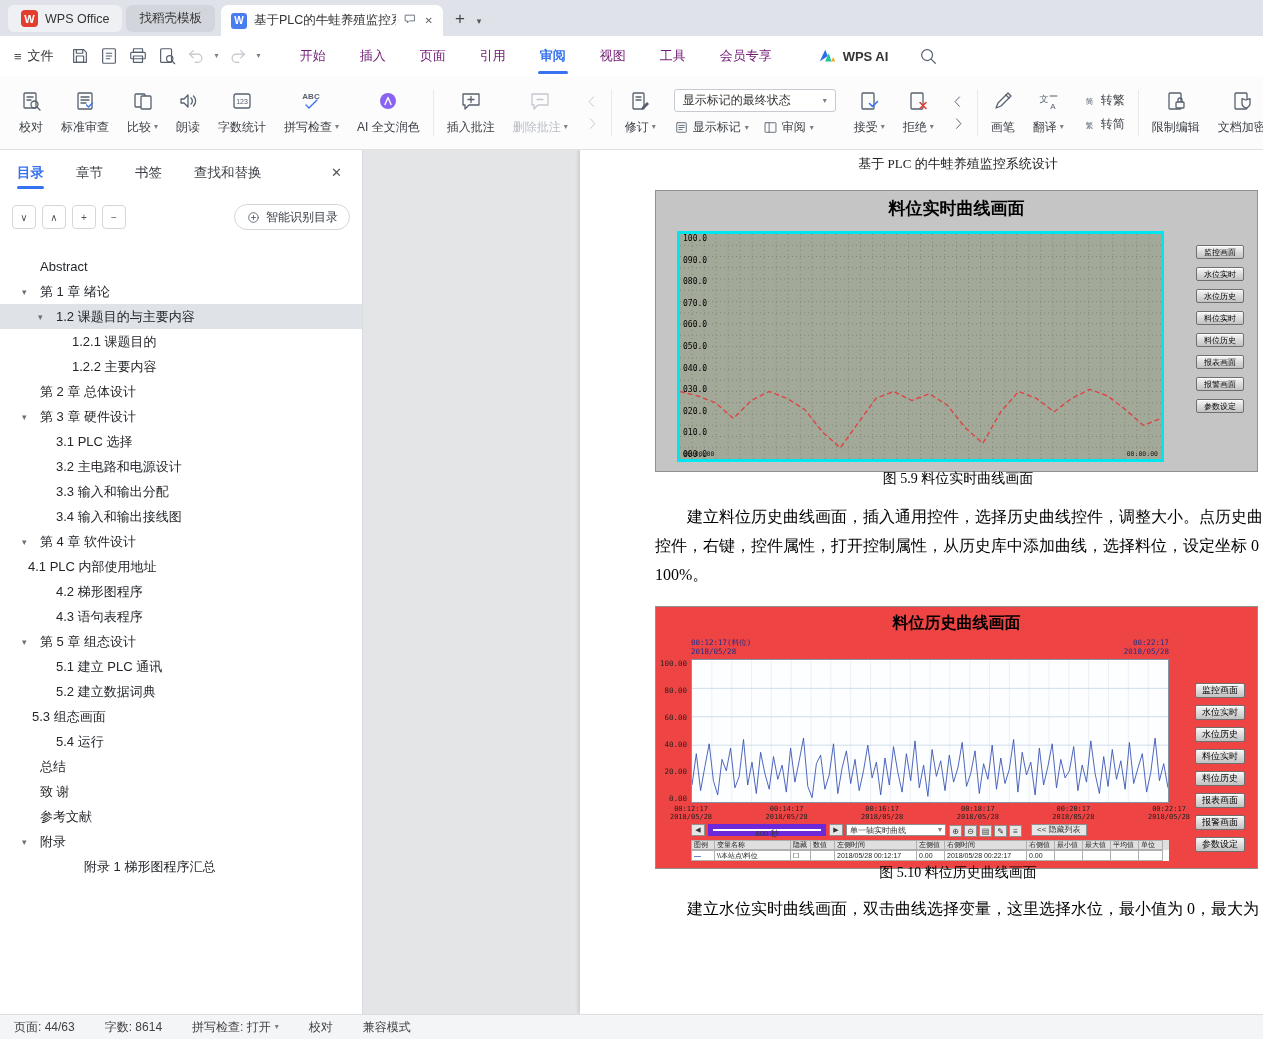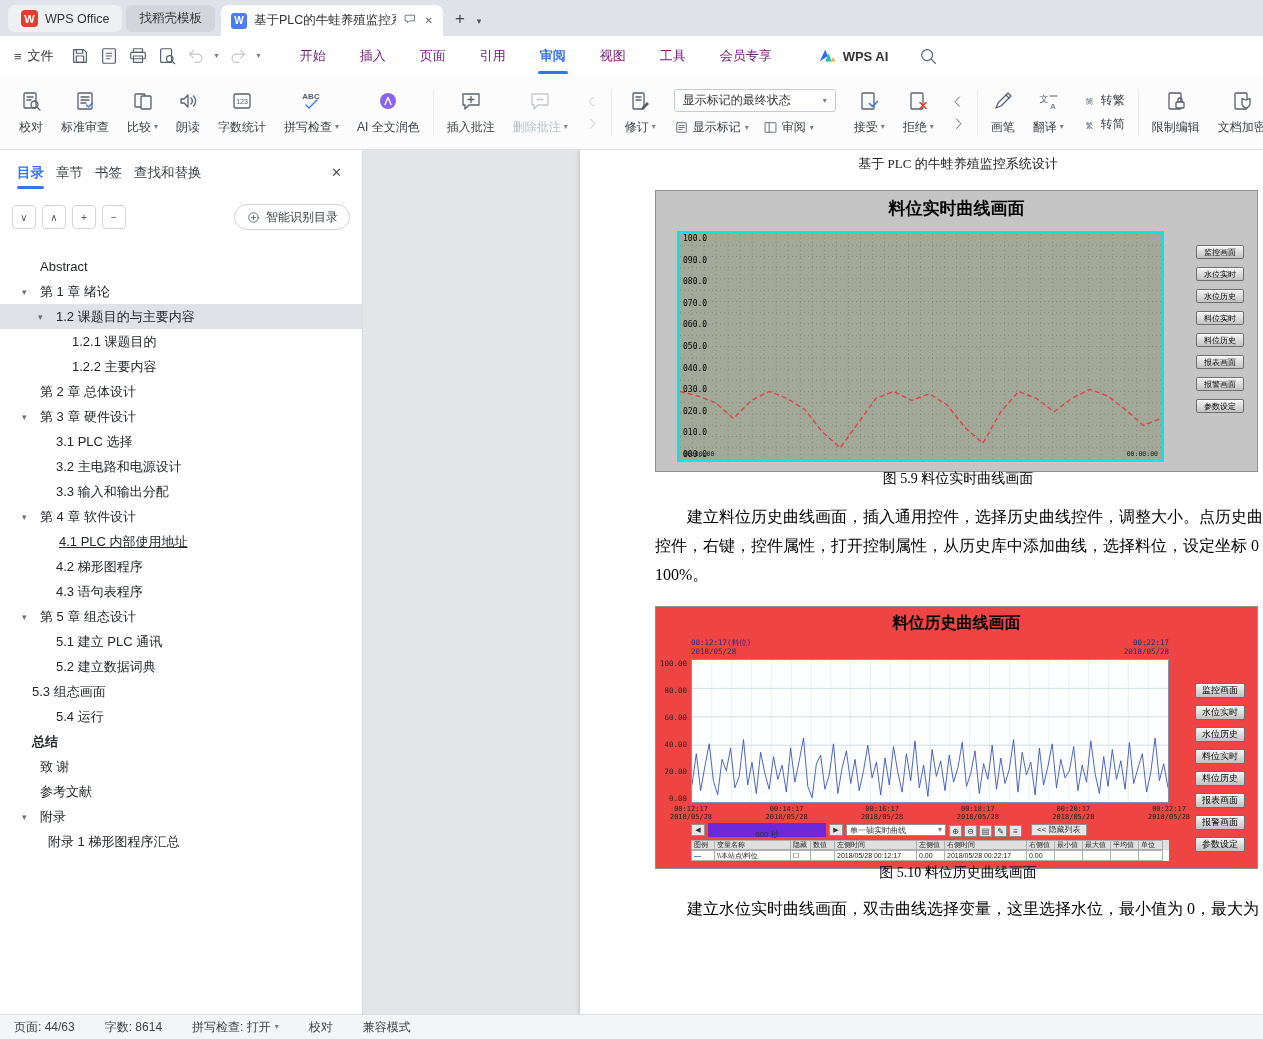--- a/index.html
+++ b/index.html
@@ -46,21 +46,21 @@
   .rgroup { display:flex; flex-direction:column; gap:7px; padding:0 9px; flex:none; }
   .combo { width:162px; height:23px; border:1px solid #c6cad1; border-radius:3px; background:#fff; display:flex; align-items:center; justify-content:space-between; padding:0 8px; font-size:12px; color:#333; cursor:pointer; }
   .rrow { display:flex; gap:14px; }
   .mini { display:flex; align-items:center; gap:4px; font-size:12px; color:#3c4046; cursor:pointer; white-space:nowrap; }
   .navstack { display:flex; flex-direction:column; gap:5px; padding:0 5px; flex:none; }
   .nbtn { width:20px; height:17px; display:flex; align-items:center; justify-content:center; cursor:pointer; }
   .mic { display:inline-flex; }
 
   
   .sidebar { position:absolute; top:150px; left:0; width:363px; bottom:25px; background:#fff; border-right:1px solid #d9dce0; overflow:hidden; }
-  .side-tabs { height:46px; display:flex; align-items:center; padding-left:17px; gap:12px; position:relative; }
+  .side-tabs { height:46px; display:flex; align-items:center; padding-left:17px; gap:32px; position:relative; }
   .stab { font-size:13.5px; color:#3e4248; position:relative; height:46px; display:flex; align-items:center; cursor:pointer; }
   .stab.active { color:#3672f2; font-weight:bold; }
   .stab.active::after { content:""; position:absolute; bottom:7px; left:0; right:0; height:3px; background:#3672f2; border-radius:2px; }
   .side-close { position:absolute; right:20px; top:15px; font-size:13px; color:#555; cursor:pointer; }
   .side-tools { display:flex; align-items:center; padding:8px 12px 10px; }
   .tools-left { display:flex; gap:6px; }
   .stool { width:24px; height:24px; border:1px solid #d3d6db; border-radius:4px; display:flex; align-items:center; justify-content:center; font-size:10px; color:#555; cursor:pointer; }
   .smartbtn { margin-left:auto; height:26px; border:1px solid #d3d6db; border-radius:14px; display:flex; align-items:center; gap:5px; padding:0 11px; font-size:12px; color:#3c4046; cursor:pointer; }
   .toc { position:absolute; top:98px; bottom:0; left:0; right:0; overflow:hidden; padding-top:6px; }
   .toc-item { height:25px; display:flex; align-items:center; font-size:13px; color:#24272b; position:relative; cursor:pointer; }
@@ -95,21 +95,21 @@
   .chart2 { position:absolute; left:35px; top:52px; width:478px; height:144px; background:#fcfeff; border:1px solid #8494a4; }
   .chart2 svg { position:absolute; inset:0; width:100%; height:100%; }
   .ylabels2 { position:absolute; left:0; top:52px; width:33px; height:144px; pointer-events:none; }
   .ylabels2 span { position:absolute; right:2px; font:7.5px "DejaVu Sans Mono",monospace; color:#222; }
   .tl-info { position:absolute; left:35px; top:31px; font:7.5px "DejaVu Sans Mono",monospace; color:#1d2f86; line-height:9px; }
   .tr-info { position:absolute; right:88px; top:31px; text-align:right; font:7.5px "DejaVu Sans Mono",monospace; color:#1d2f86; line-height:9px; }
   .xlabels2 { position:absolute; left:35px; top:198px; width:480px; height:17px; font:7px "DejaVu Sans Mono",monospace; color:#222; }
   .xt { position:absolute; width:64px; text-align:center; line-height:8px; }
   .trendbar { position:absolute; left:35px; top:216px; height:14px; display:flex; gap:3px; align-items:center; }
   .tbtn { width:14px; height:12px; background:#e6e6e6; border:1px solid #909090; display:inline-flex; align-items:center; justify-content:center; font-size:7px; cursor:pointer; }
-  .tfield { width:118px; height:12px; background:#fff; border:7px solid #6d28d9; text-align:center; font-size:8px; line-height:10px; }
+  .tfield { width:118px; height:12px; background:#fff; border:5px solid #6d28d9; text-align:center; font-size:8px; line-height:10px; }
   .tcombo { width:100px; height:12px; background:#fff; border:1px solid #909090; display:flex; justify-content:space-between; align-items:center; padding:0 3px; font-size:8px; cursor:pointer; }
   .ticons span { width:13px; height:12px; background:#e6e6e6; border:1px solid #909090; display:inline-flex; align-items:center; justify-content:center; font-size:8px; margin-right:2px; cursor:pointer; }
   .thide { margin-left:4px; height:12px; padding:0 5px; background:#e6e6e6; border:1px solid #909090; font-size:8px; line-height:10px; cursor:pointer; white-space:nowrap; }
   .legend { position:absolute; left:35px; top:233px; width:478px; font-size:7px; color:#222; }
   .lrow { display:flex; height:10px; }
   .lrow.d { height:11px; background:#fff; }
   .lrow.h { background:#dfdfdf; }
   .lcell { border:1px solid #b0b0b0; border-left:none; overflow:hidden; white-space:nowrap; padding:0 2px; display:flex; align-items:center; flex:none; }
   .lcell:first-child { border-left:1px solid #b0b0b0; }
   .lkey { color:#3c55b5; font-weight:bold; }
@@ -511,25 +511,28 @@
         </div>
         <div class="toc-item" style="padding-left: 56px;">
           <span>3.1 PLC 选择</span>
         </div>
         <div class="toc-item" style="padding-left: 56px;">
           <span>3.2 主电路和电源设计</span>
         </div>
         <div class="toc-item" style="padding-left: 56px;">
           <span>3.3 输入和输出分配</span>
         </div>
+        <div class="toc-item" style="padding-left: 56px;">
+          <span>3.4 输入和输出接线图</span>
+        </div>
         <div class="toc-item" style="padding-left: 40px;">
           <span class="tri" style="left: 22px;">▾</span>
           <span>第 4 章  软件设计</span>
         </div>
-        <div class="toc-item" style="padding-left: 59px; text-decoration: underline;">
+        <div class="toc-item" style="padding-left: 28px;">
           <span>4.1 PLC 内部使用地址</span>
         </div>
         <div class="toc-item" style="padding-left: 56px;">
           <span>4.2 梯形图程序</span>
         </div>
         <div class="toc-item" style="padding-left: 56px;">
           <span>4.3 语句表程序</span>
         </div>
         <div class="toc-item" style="padding-left: 40px;">
           <span class="tri" style="left: 22px;">▾</span>
@@ -540,34 +543,34 @@
         </div>
         <div class="toc-item" style="padding-left: 56px;">
           <span>5.2 建立数据词典</span>
         </div>
         <div class="toc-item" style="padding-left: 32px; text-align: right;">
           <span>5.3 组态画面</span>
         </div>
         <div class="toc-item" style="padding-left: 56px;">
           <span>5.4 运行</span>
         </div>
-        <div class="toc-item" style="padding-left: 32px; font-weight: bold;">
+        <div class="toc-item" style="padding-left: 40px;">
           <span>总结</span>
         </div>
         <div class="toc-item" style="padding-left: 40px;">
           <span>致 谢</span>
         </div>
         <div class="toc-item" style="padding-left: 40px;">
           <span>参考文献</span>
         </div>
         <div class="toc-item" style="padding-left: 40px;">
           <span class="tri" style="left: 22px;">▾</span>
           <span>附录</span>
         </div>
-        <div class="toc-item" style="padding-left: 48px; align-items: center;">
+        <div class="toc-item" style="padding-left: 84px; align-items: center;">
           <span>附录 1 梯形图程序汇总</span>
         </div>
       </div>
   </div>
 
   <div class="docarea">
     <div class="page">
       <div class="doc-header">基于 PLC 的牛蛙养殖监控系统设计</div>
 
       <div class="figpanel fig1">

